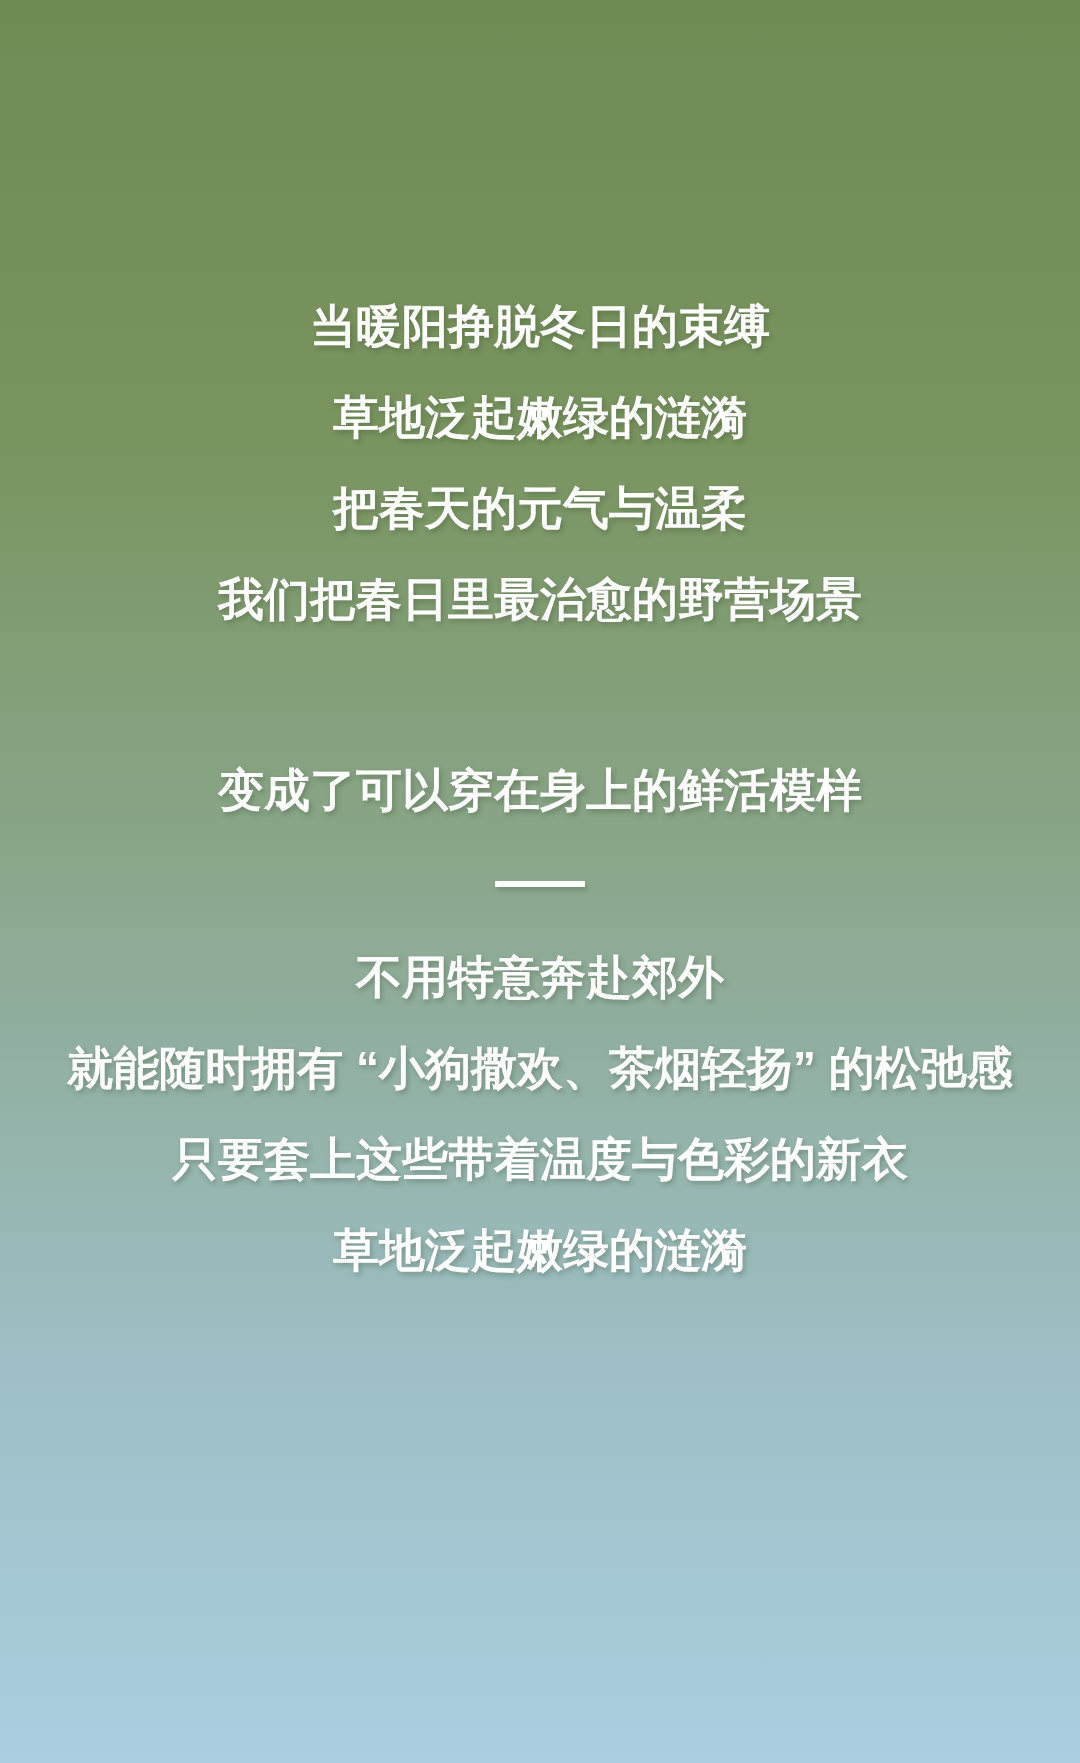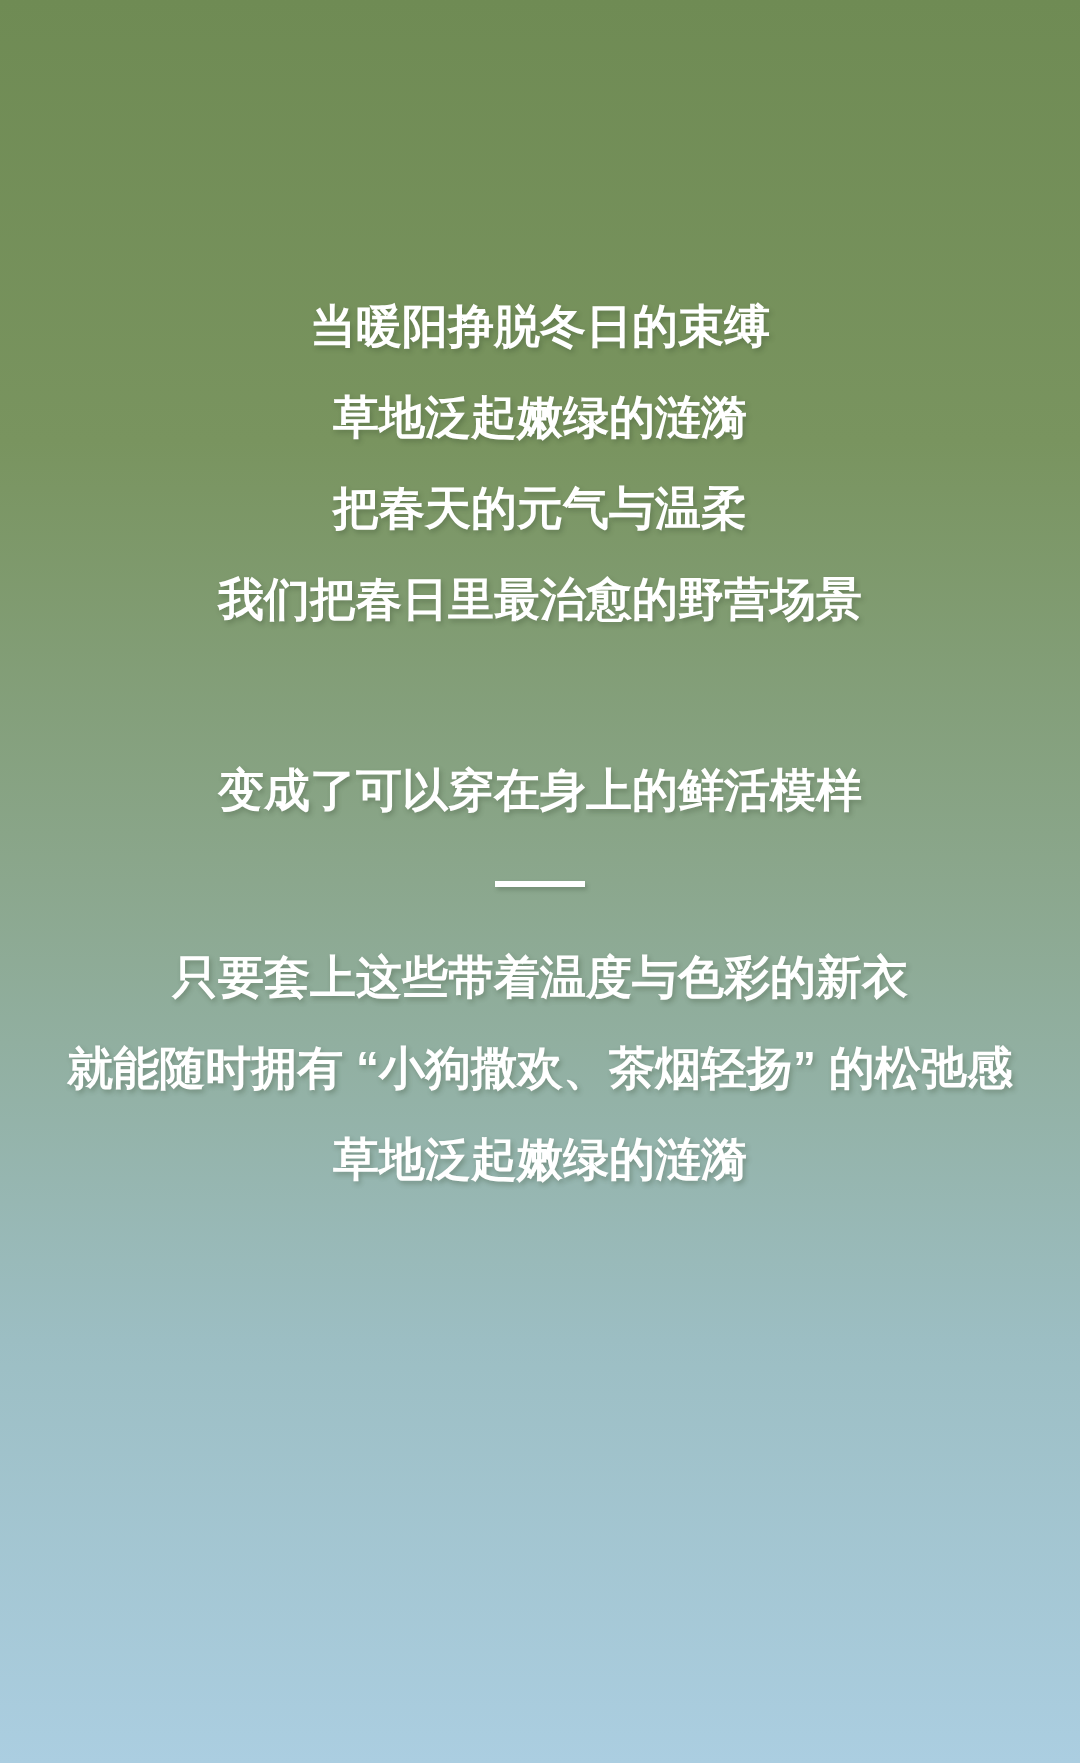--- a/index.html
+++ b/index.html
@@ -62,18 +62,19 @@
     <p class="line">我们把春日里最治愈的野营场景</p>
 
     <div class="stanza-gap"></div>
 
     <p class="line">变成了可以穿在身上的鲜活模样</p>
 
     <div class="divider-row">
       <div class="divider-bar"></div>
     </div>
 
+    <p class="line">不用特意奔赴郊外</p>
+    <p class="line">就能随时拥有 “小狗撒欢、茶烟轻扬” 的松弛感</p>
     <p class="line">只要套上这些带着温度与色彩的新衣</p>
-    <p class="line">就能随时拥有 “小狗撒欢、茶烟轻扬” 的松弛感</p>
     <p class="line">草地泛起嫩绿的涟漪</p>
 
   </div>
 </div>
 
 </body></html>

